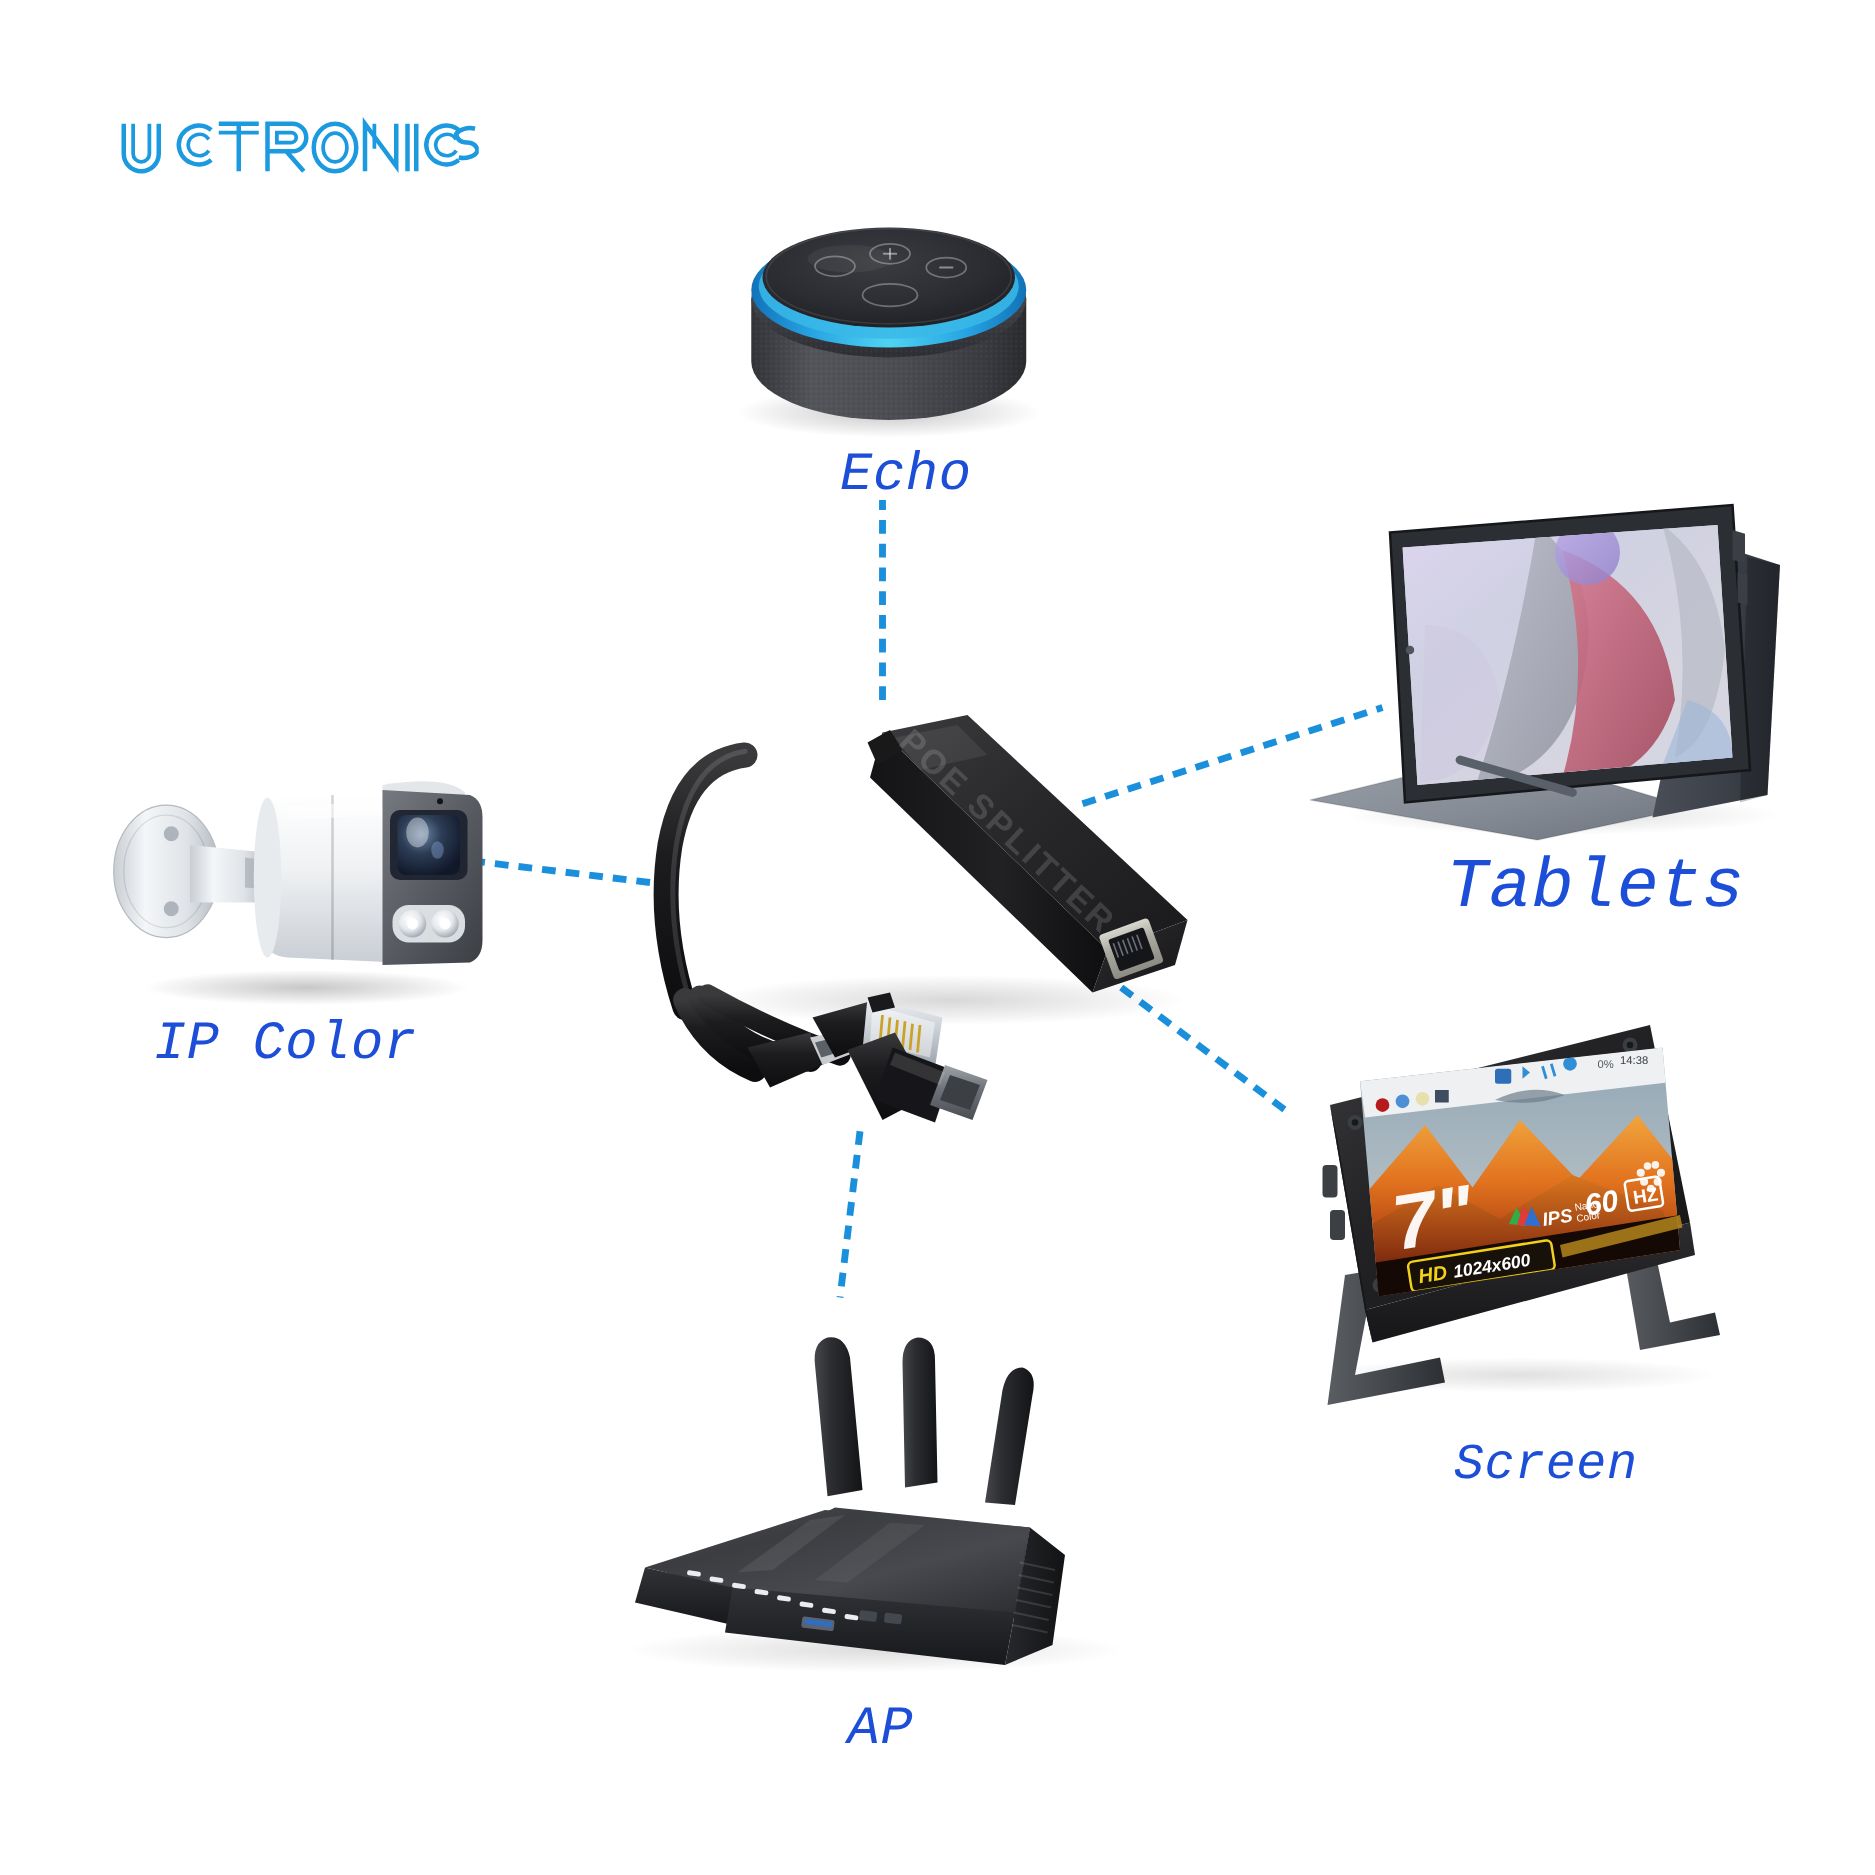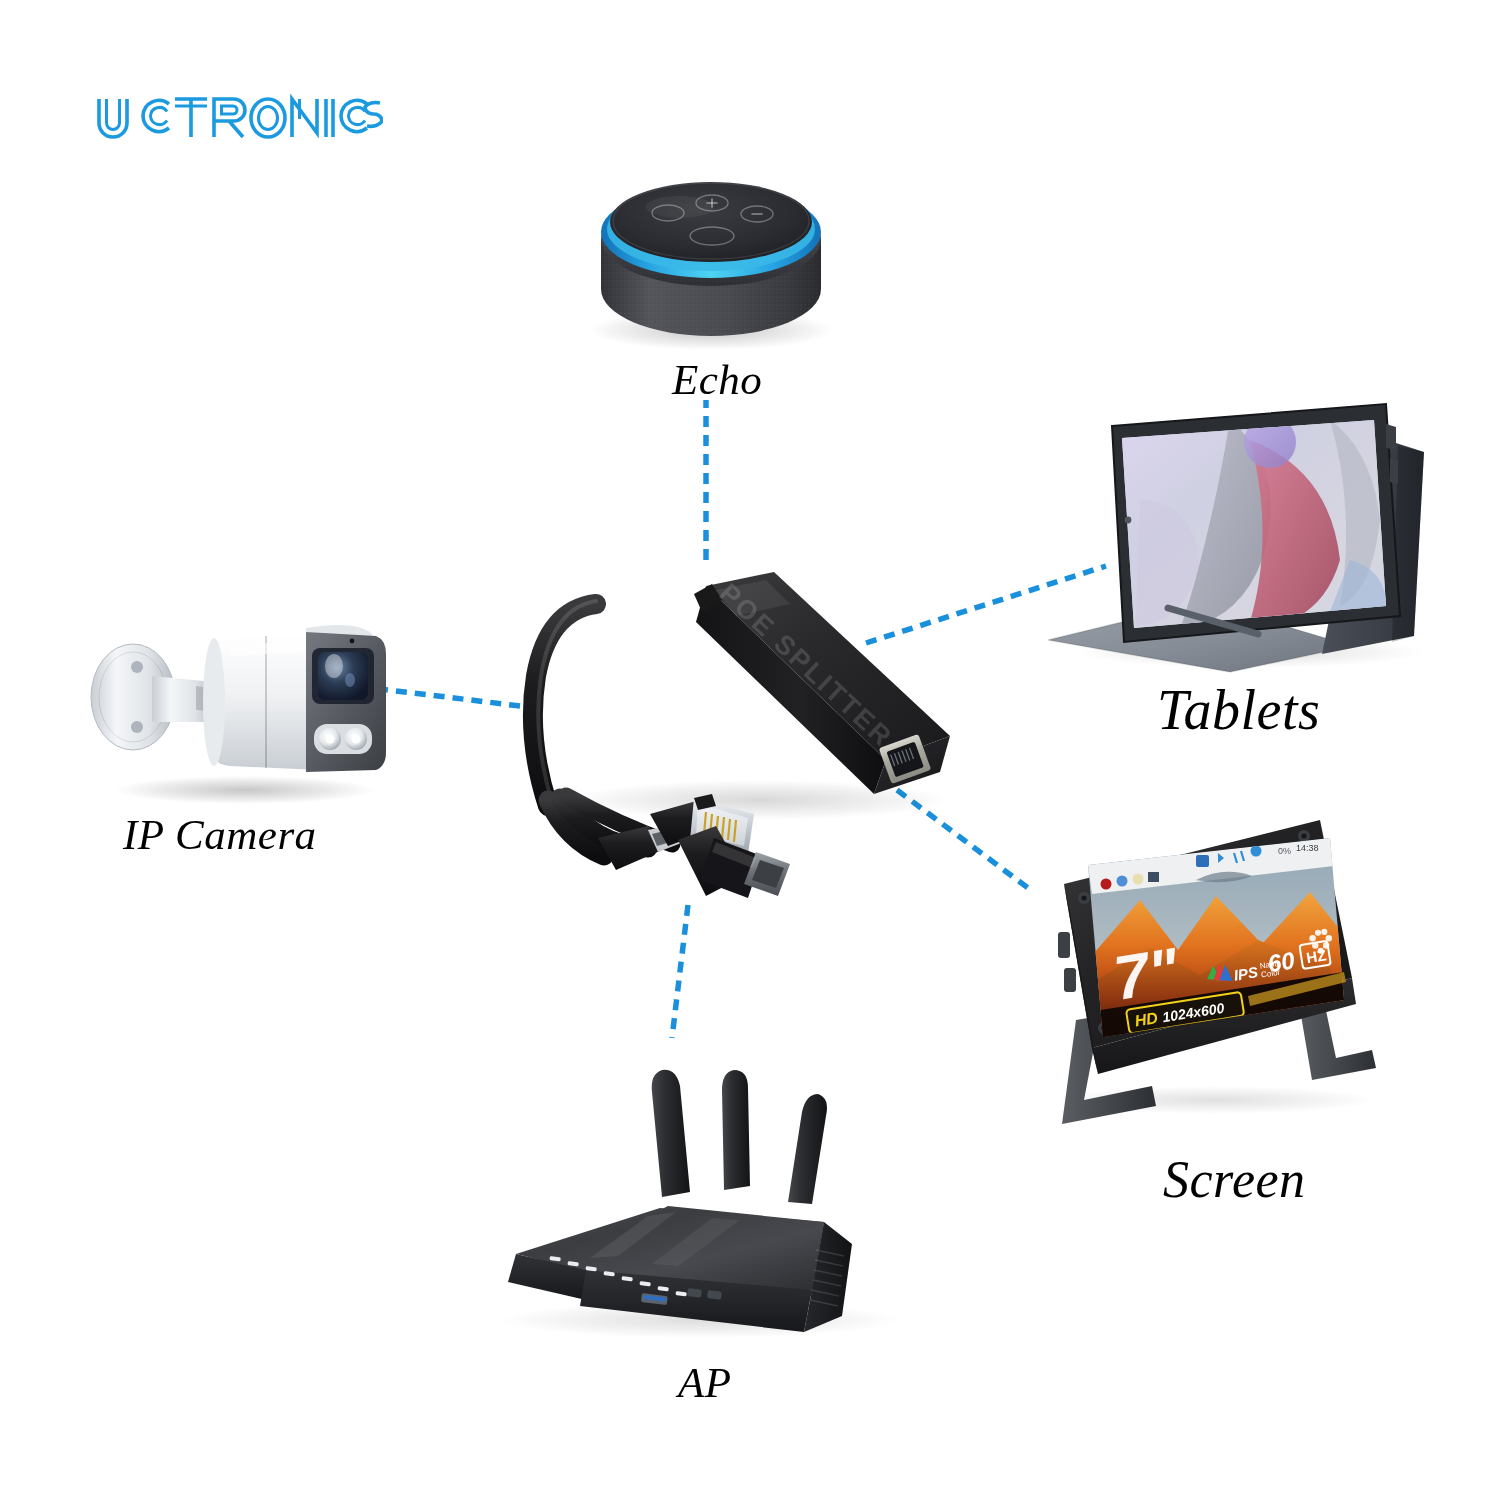--- a/index.html
+++ b/index.html
@@ -22,24 +22,24 @@
     position: absolute;
     left: 0; top: 0;
     width: 1500px;
     height: 1500px;
   }
   #connections { z-index: 2; }
   #devices     { z-index: 3; }
   .label {
     position: absolute;
     z-index: 5;
-    font-family: Liberation Serif, serif;
+    font-family: Liberation Mono, monospace;
     font-style: italic;
     font-weight: 400;
-    color: #000000;
+    color: #1d4ed8;
     white-space: nowrap;
     letter-spacing: 0.5px;
   }
   .brand {
     position: absolute;
     z-index: 6;
     left: 93px;
     top: 93px;
     width: 290px;
     height: 52px;
@@ -576,19 +576,19 @@
       <rect x="644" y="1295" width="22" height="4" rx="1" fill="#2e6fc4" transform="rotate(7 644 1295)"></rect>
       <rect x="688" y="1288" width="14" height="8" rx="2" fill="#43484f" transform="rotate(7 688 1288)"></rect>
       <rect x="708" y="1290" width="14" height="8" rx="2" fill="#43484f" transform="rotate(7 708 1290)"></rect>
     </g>
   </svg>
 
   <div class="label" style="left:672px; top:355px; font-size:43px;">Echo</div>
 
   <div class="label" style="left:1157px; top:678px; font-size:56px;">Tablets</div>
 
-  <div class="label" style="left:123px; top:810px; font-size:43px;">IP Camera</div>
-
-  <div class="label" style="left:1163px; top:1150px; font-size:52px;text-align:right;">Screen</div>
+  <div class="label" style="left:123px; top:810px; font-size:43px;">IP Color</div>
+
+  <div class="label" style="left:1163px; top:1150px; font-size:40px;text-align:right;">Screen</div>
 
   <div class="label" style="left:678px; top:1358px; font-size:43px;">AP</div>
 
 </div>
 
 </body></html>

